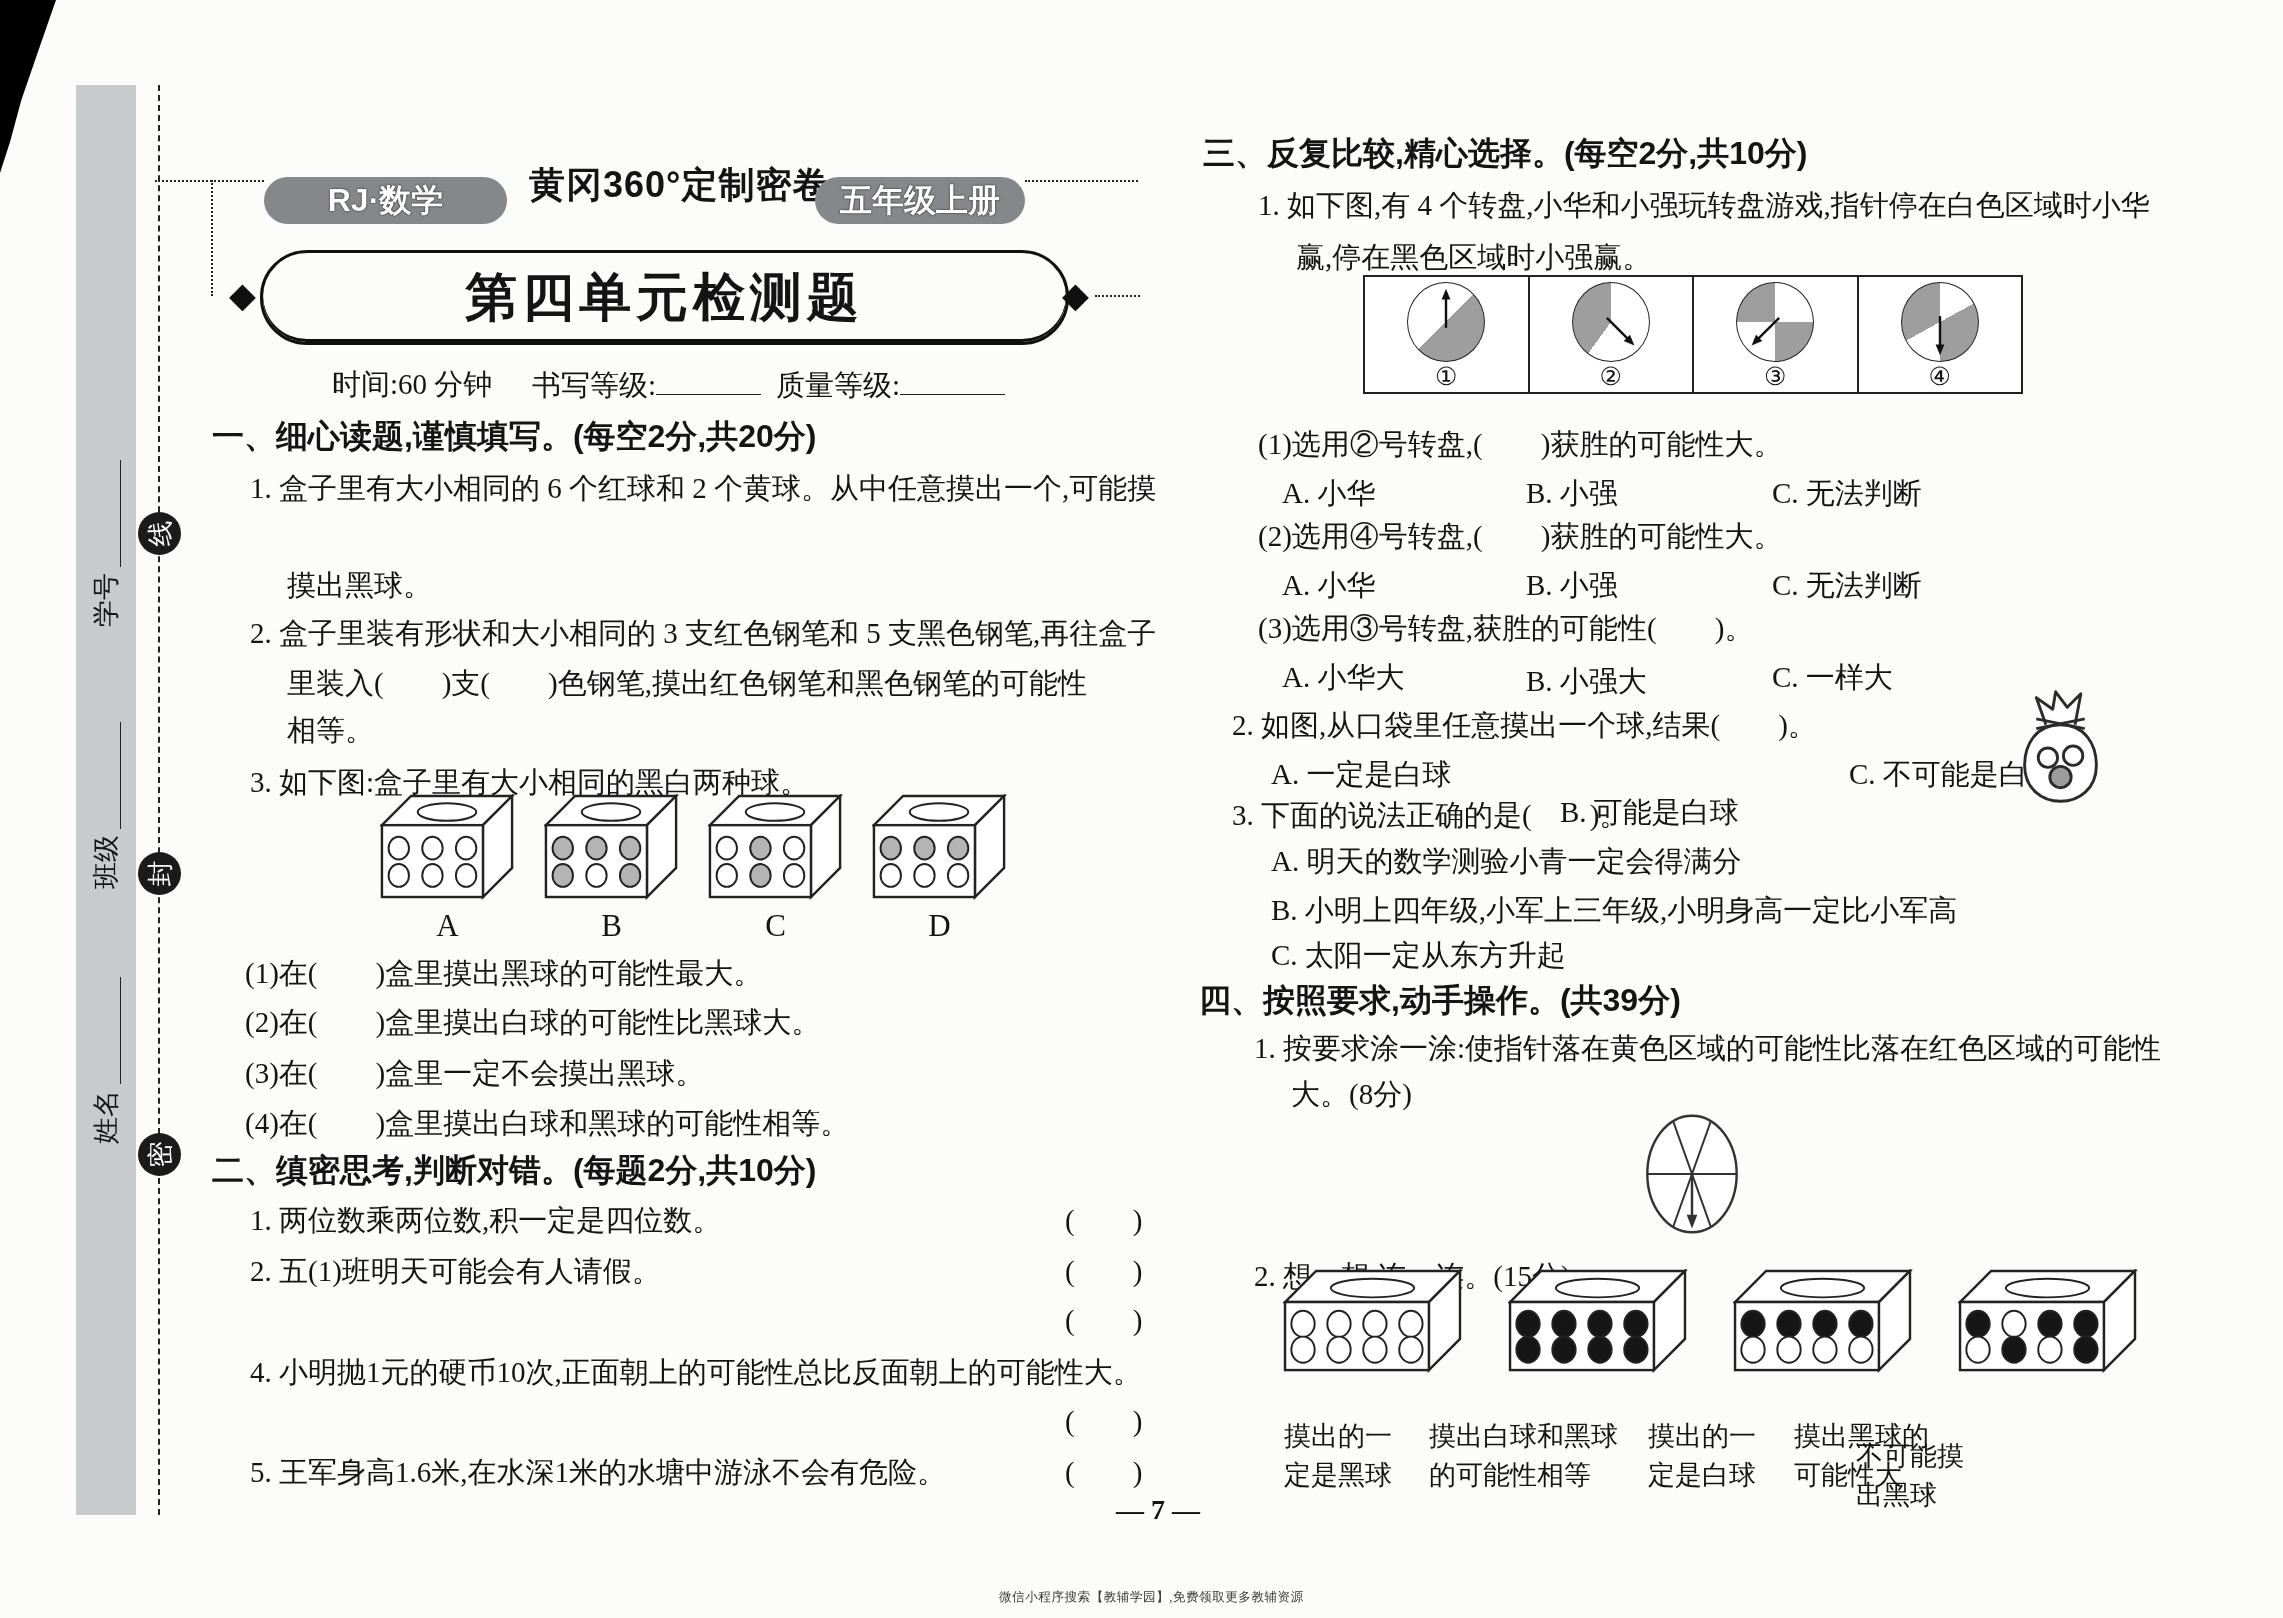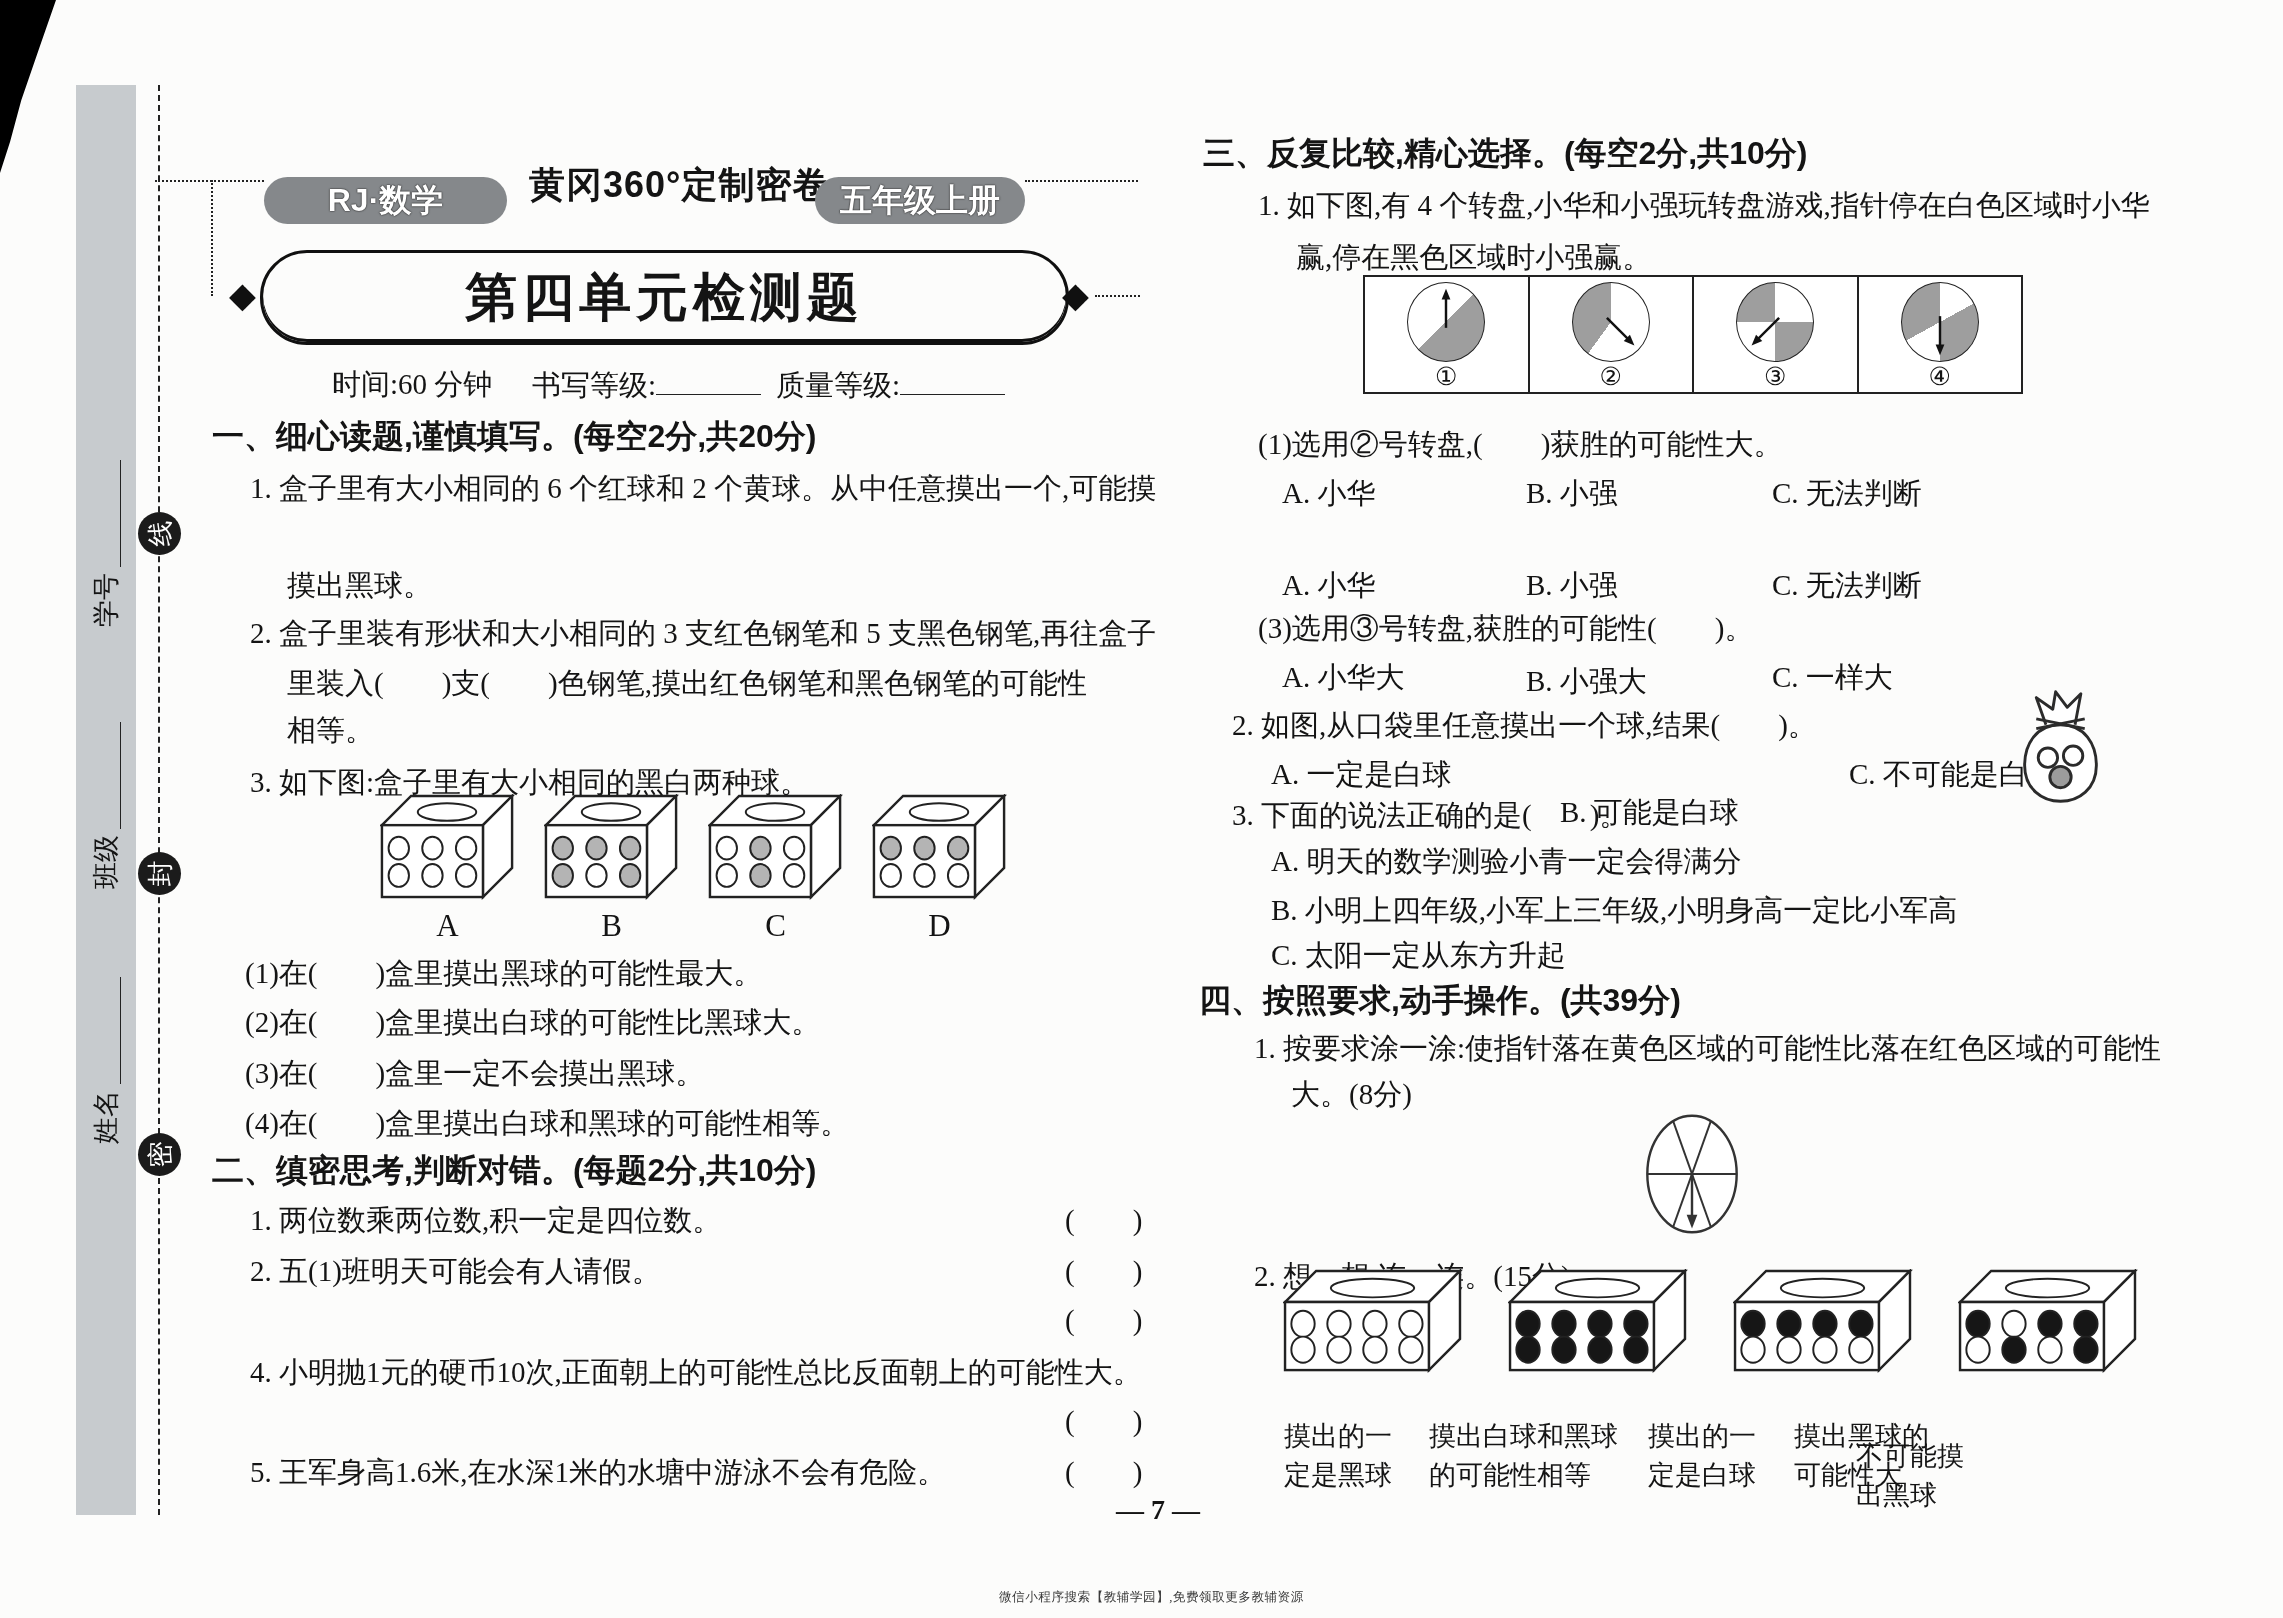--- a/index.html
+++ b/index.html
@@ -229,20 +229,21 @@
      </div>
      <div class="spin-num">④</div>
       </div>
     </div>
 
   <div class="t" style="left:1258px;top:425px;">(1)选用②号转盘,(　　)获胜的可能性大。</div>
   <div class="opt" style="left:1282px;top:474px;">A. 小华</div>
   <div class="opt" style="left:1526px;top:474px;">B. 小强</div>
   <div class="opt" style="left:1772px;top:474px;">C. 无法判断</div>
 
+  <div class="t" style="left:1258px;top:517px;">(2)选用④号转盘,(　　)获胜的可能性大。</div>
   <div class="opt" style="left:1282px;top:566px;">A. 小华</div>
   <div class="opt" style="left:1526px;top:566px;">B. 小强</div>
   <div class="opt" style="left:1772px;top:566px;">C. 无法判断</div>
 
   <div class="t" style="left:1258px;top:609px;">(3)选用③号转盘,获胜的可能性(　　)。</div>
   <div class="opt" style="left:1282px;top:658px;">A. 小华大</div>
   <div class="opt" style="left:1526px;top:662px;">B. 小强大</div>
   <div class="opt" style="left:1772px;top:658px;">C. 一样大</div>
 
   <div class="t" style="left:1232px;top:706px;">2. 如图,从口袋里任意摸出一个球,结果(　　)。</div>

